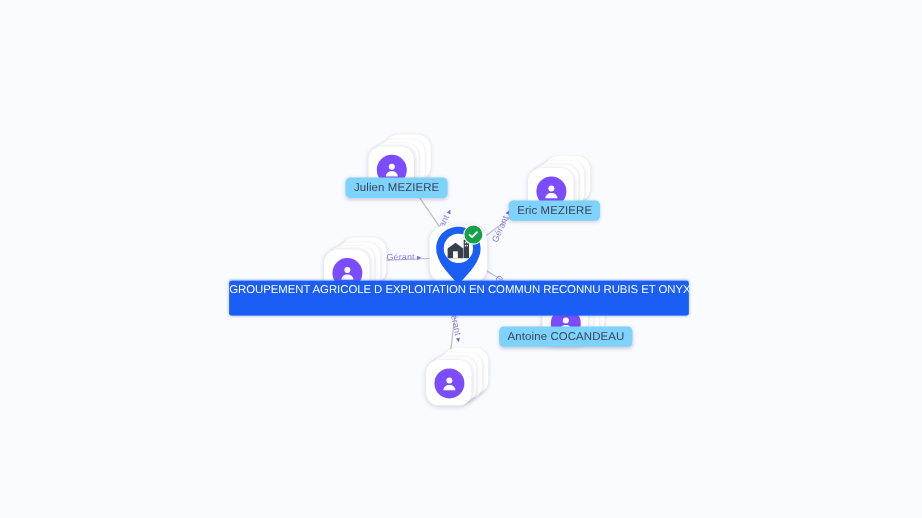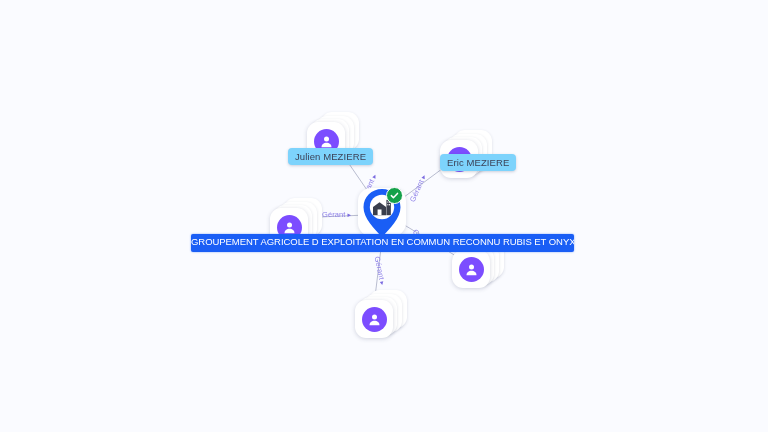--- a/index.html
+++ b/index.html
@@ -144,21 +144,21 @@
     justify-content: center;
   }
   .check-badge svg { display:block; }
 
   
   #selection-bar {
     position: absolute;
     left: 191px;
     top: 234px;
     width: 383px;
-    height: 18px;
+    height: 29px;
     background: #1a5ef5;
     border-radius: 2px;
     color: #ffffff;
     font-size: 9.5px;
     line-height: 15px;
     text-align: center;
     white-space: nowrap;
     letter-spacing: -.05px;
     overflow: hidden;
     box-shadow: 0 0 2px rgba(26,94,245,.55);
@@ -220,21 +220,21 @@
     <div class="card c1"></div>
     <div class="card front">
       <div class="avatar">
         <svg width="15" height="15" viewBox="0 0 24 24" fill="#ffffff">
           <circle cx="12" cy="8" r="4"></circle>
           <path d="M4 21c0-4.4 3.6-7 8-7s8 2.6 8 7z"></path>
         </svg>
       </div>
     </div>
   </div>
-  <div class="node-label" style="left:424px; top:154px;margin-left:16px;"><span>Eric MEZIERE</span></div>
+  <div class="node-label" style="left:424px; top:167px;"><span>Eric MEZIERE</span></div>
 
   <div class="person-node" style="left:270px; top:198px;">
     <div class="card c3"></div>
     <div class="card c2"></div>
     <div class="card c1"></div>
     <div class="card front">
       <div class="avatar">
         <svg width="15" height="15" viewBox="0 0 24 24" fill="#ffffff">
           <circle cx="12" cy="8" r="4"></circle>
           <path d="M4 21c0-4.4 3.6-7 8-7s8 2.6 8 7z"></path>
@@ -249,20 +249,21 @@
     <div class="card c1"></div>
     <div class="card front">
       <div class="avatar">
         <svg width="15" height="15" viewBox="0 0 24 24" fill="#ffffff">
           <circle cx="12" cy="8" r="4"></circle>
           <path d="M4 21c0-4.4 3.6-7 8-7s8 2.6 8 7z"></path>
         </svg>
       </div>
     </div>
   </div>
+  <div class="node-label" style="left:416px; top:272px;"><span>Antoine COCANDEAU</span></div>
 
   <div class="person-node" style="left:355px; top:290px;">
     <div class="card c3"></div>
     <div class="card c2"></div>
     <div class="card c1"></div>
     <div class="card front">
       <div class="avatar">
         <svg width="15" height="15" viewBox="0 0 24 24" fill="#ffffff">
           <circle cx="12" cy="8" r="4"></circle>
           <path d="M4 21c0-4.4 3.6-7 8-7s8 2.6 8 7z"></path>

